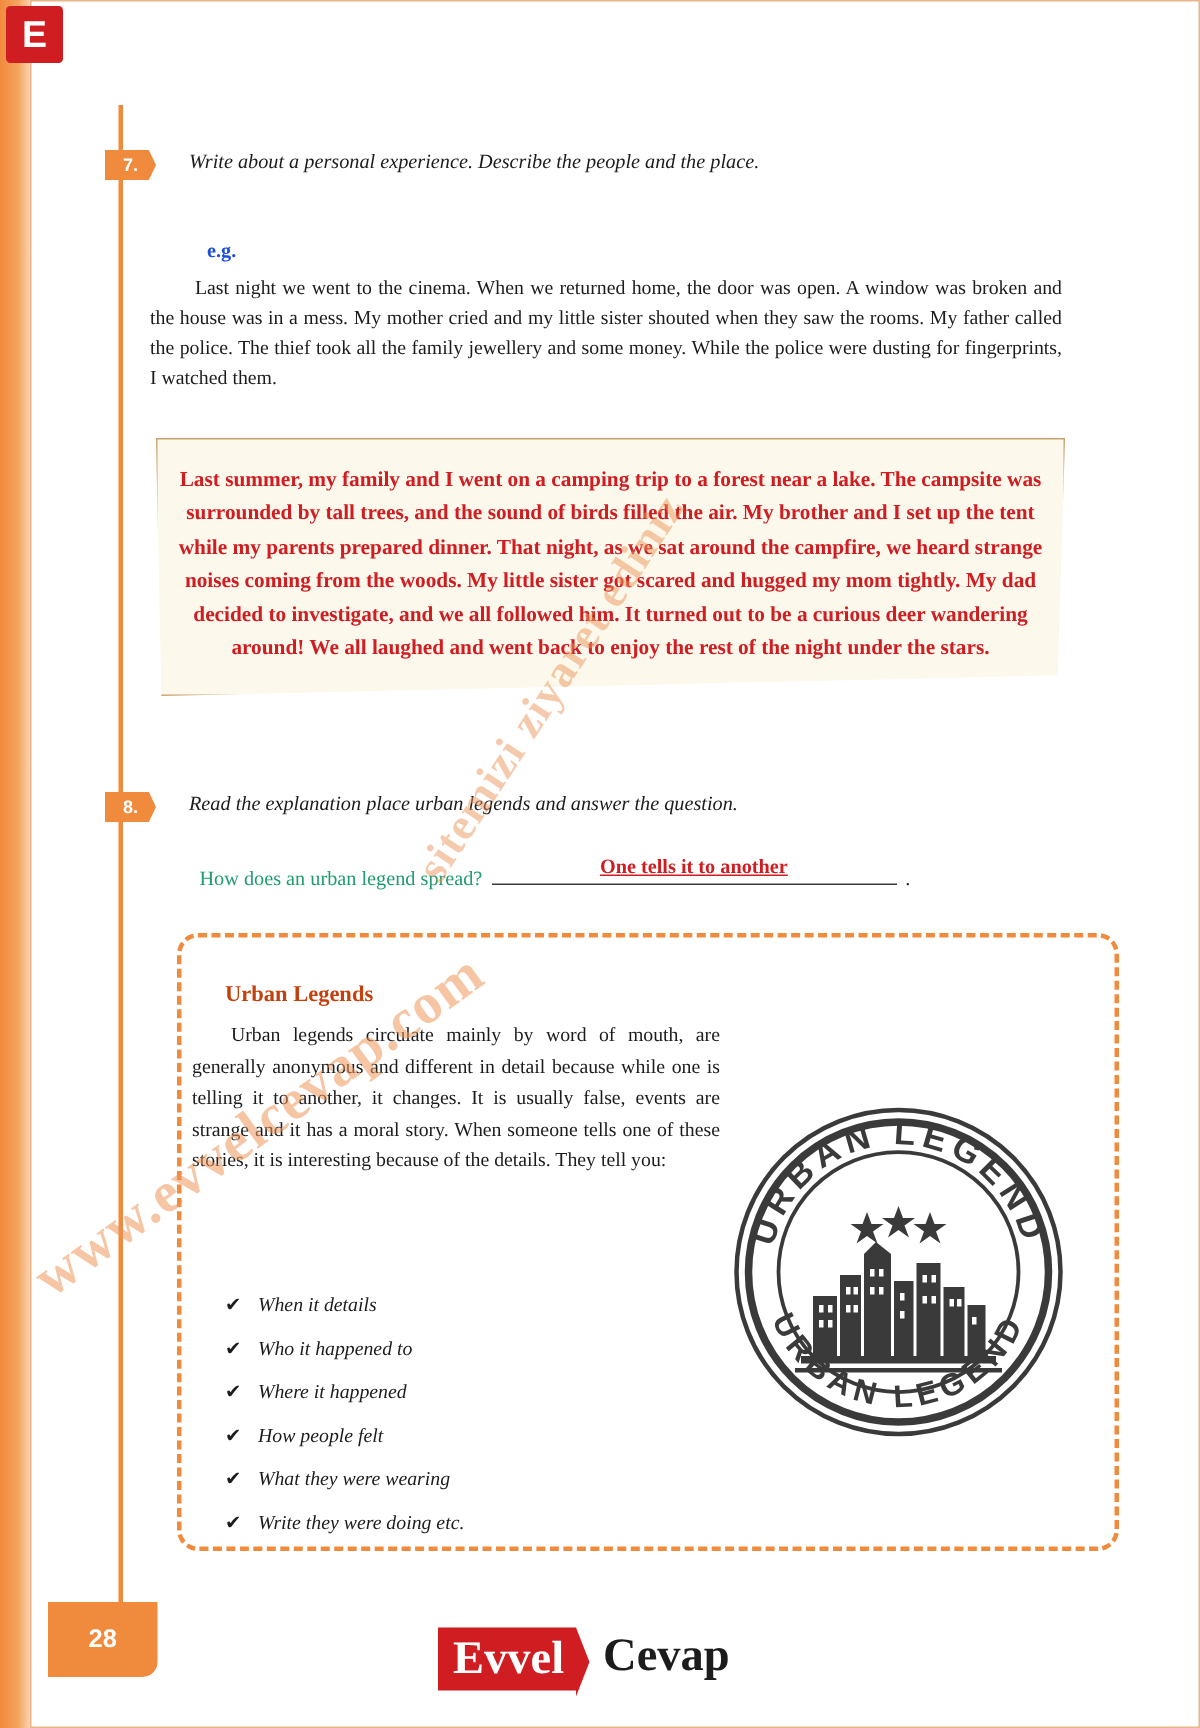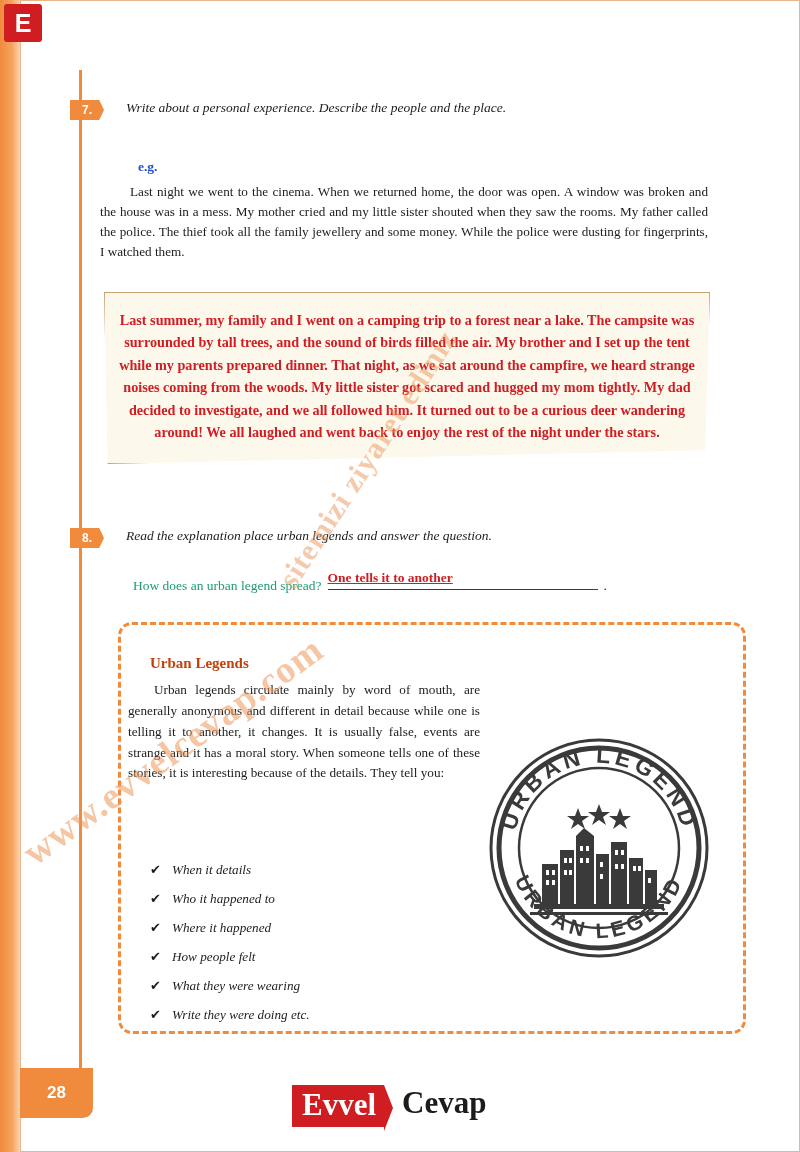--- a/index.html
+++ b/index.html
@@ -169,21 +169,21 @@
     display: inline-block;
     position: relative;
     width: 270px;
     margin: 0 6px;
     border-bottom: 1px solid #3b3b3b;
     height: 17px;
   }
   .q-answer {
     position: absolute;
     left: 0; right: 0; top: -2px;
-    text-align: left;
+    text-align: center;
     color: #cf1d22;
     font-weight: bold;
     font-size: 13.5px;
     text-decoration: underline;
   }
   .q-dot { color: #1c1c1c; }
 
   
   .info-box {
     position: absolute;
@@ -265,21 +265,21 @@
     left: 300px; top: 560px;
     font-size: 30px;
     transform: rotate(-57deg);
     transform-origin: left bottom;
     color: rgba(236,150,90,0.5);
   }
 
   
   .page-num-tab {
     position: absolute;
-    left: 20px; top: 1068px;
+    left: 32px; top: 1068px;
     width: 73px; height: 50px;
     background: #f08a3c;
     border-radius: 0 0 10px 0;
     display: flex;
     align-items: center;
     justify-content: center;
     color: #ffffff;
     font-size: 17px;
     font-weight: bold;
   }

